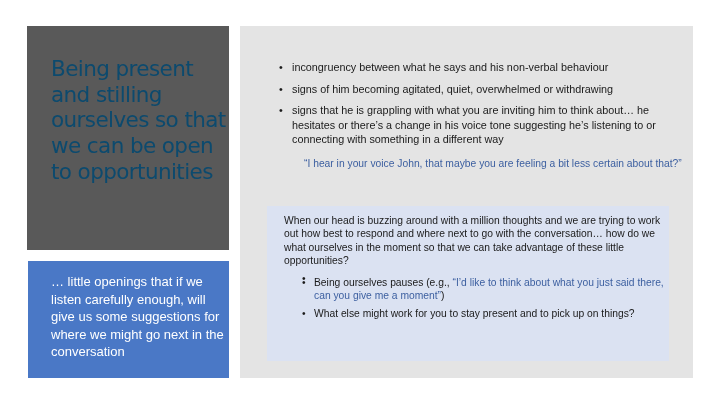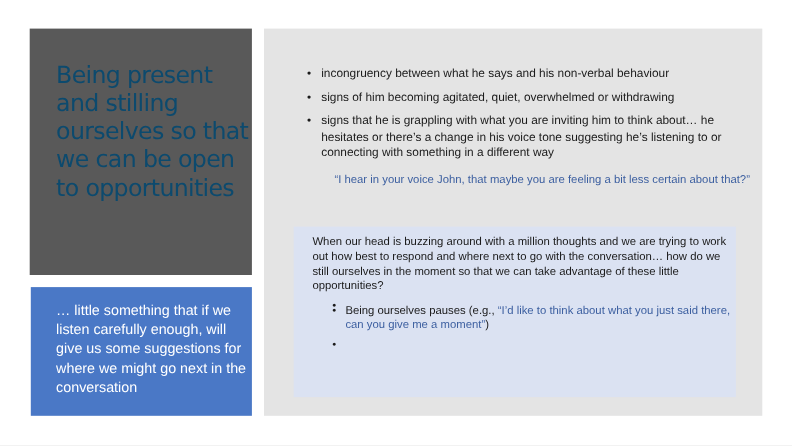--- a/index.html
+++ b/index.html
@@ -55,31 +55,31 @@
     .inner-bullets li .dot { position: absolute; left: 2px; top: 0; }
     .hl { color: #3c5fa0; }
   </style>
 </head>
 <body>
 
 <div class="title-box"></div>
 <div class="title-text">Being present and stilling ourselves so that we can be open to opportunities</div>
 
 <div class="blue-box"></div>
-<div class="blue-text">… little something that if we listen carefully enough, will give us some suggestions for where we might go next in the conversation</div>
+<div class="blue-text">… little openings that if we listen carefully enough, will give us some suggestions for where we might go next in the conversation</div>
 
 <div class="gray-panel"></div>
 
 <ul class="bullets">
   <li><span class="dot">•</span><span>incongruency between what he says and his non-verbal behaviour</span></li>
   <li><span class="dot">•</span><span>signs of him becoming agitated, quiet, overwhelmed or withdrawing</span></li>
   <li><span class="dot">•</span><span>signs that he is grappling with what you are inviting him to think about… he hesitates or there’s a change in his voice tone suggesting he’s listening to or connecting with something in a different way</span></li>
 </ul>
 
 <div class="quote">“I hear in your voice John, that maybe you are feeling a bit less certain about that?”</div>
 
 <div class="inner-box"></div>
-<div class="inner-para">When our head is buzzing around with a million thoughts and we are trying to work out how best to respond and where next to go with the conversation… how do we still ourselves in the moment so that we can take advantage of these little opportunities?</div>
+<div class="inner-para">When our head is buzzing around with a million thoughts and we are trying to work out how best to respond and where next to go with the conversation… how do we what ourselves in the moment so that we can take advantage of these little opportunities?</div>
 <ul class="inner-bullets">
   <li><span class="dot">•</span></li>
   <li><span class="dot">•</span><span>Being ourselves pauses (e.g., </span><span class="hl">“I’d like to think about what you just said there, can you give me a moment”</span><span>)</span></li>
-  <li><span class="dot">•</span></li>
+  <li><span class="dot">•</span><span>What else might work for you to stay present and to pick up on things?</span></li>
 </ul>
 
 </body></html>

